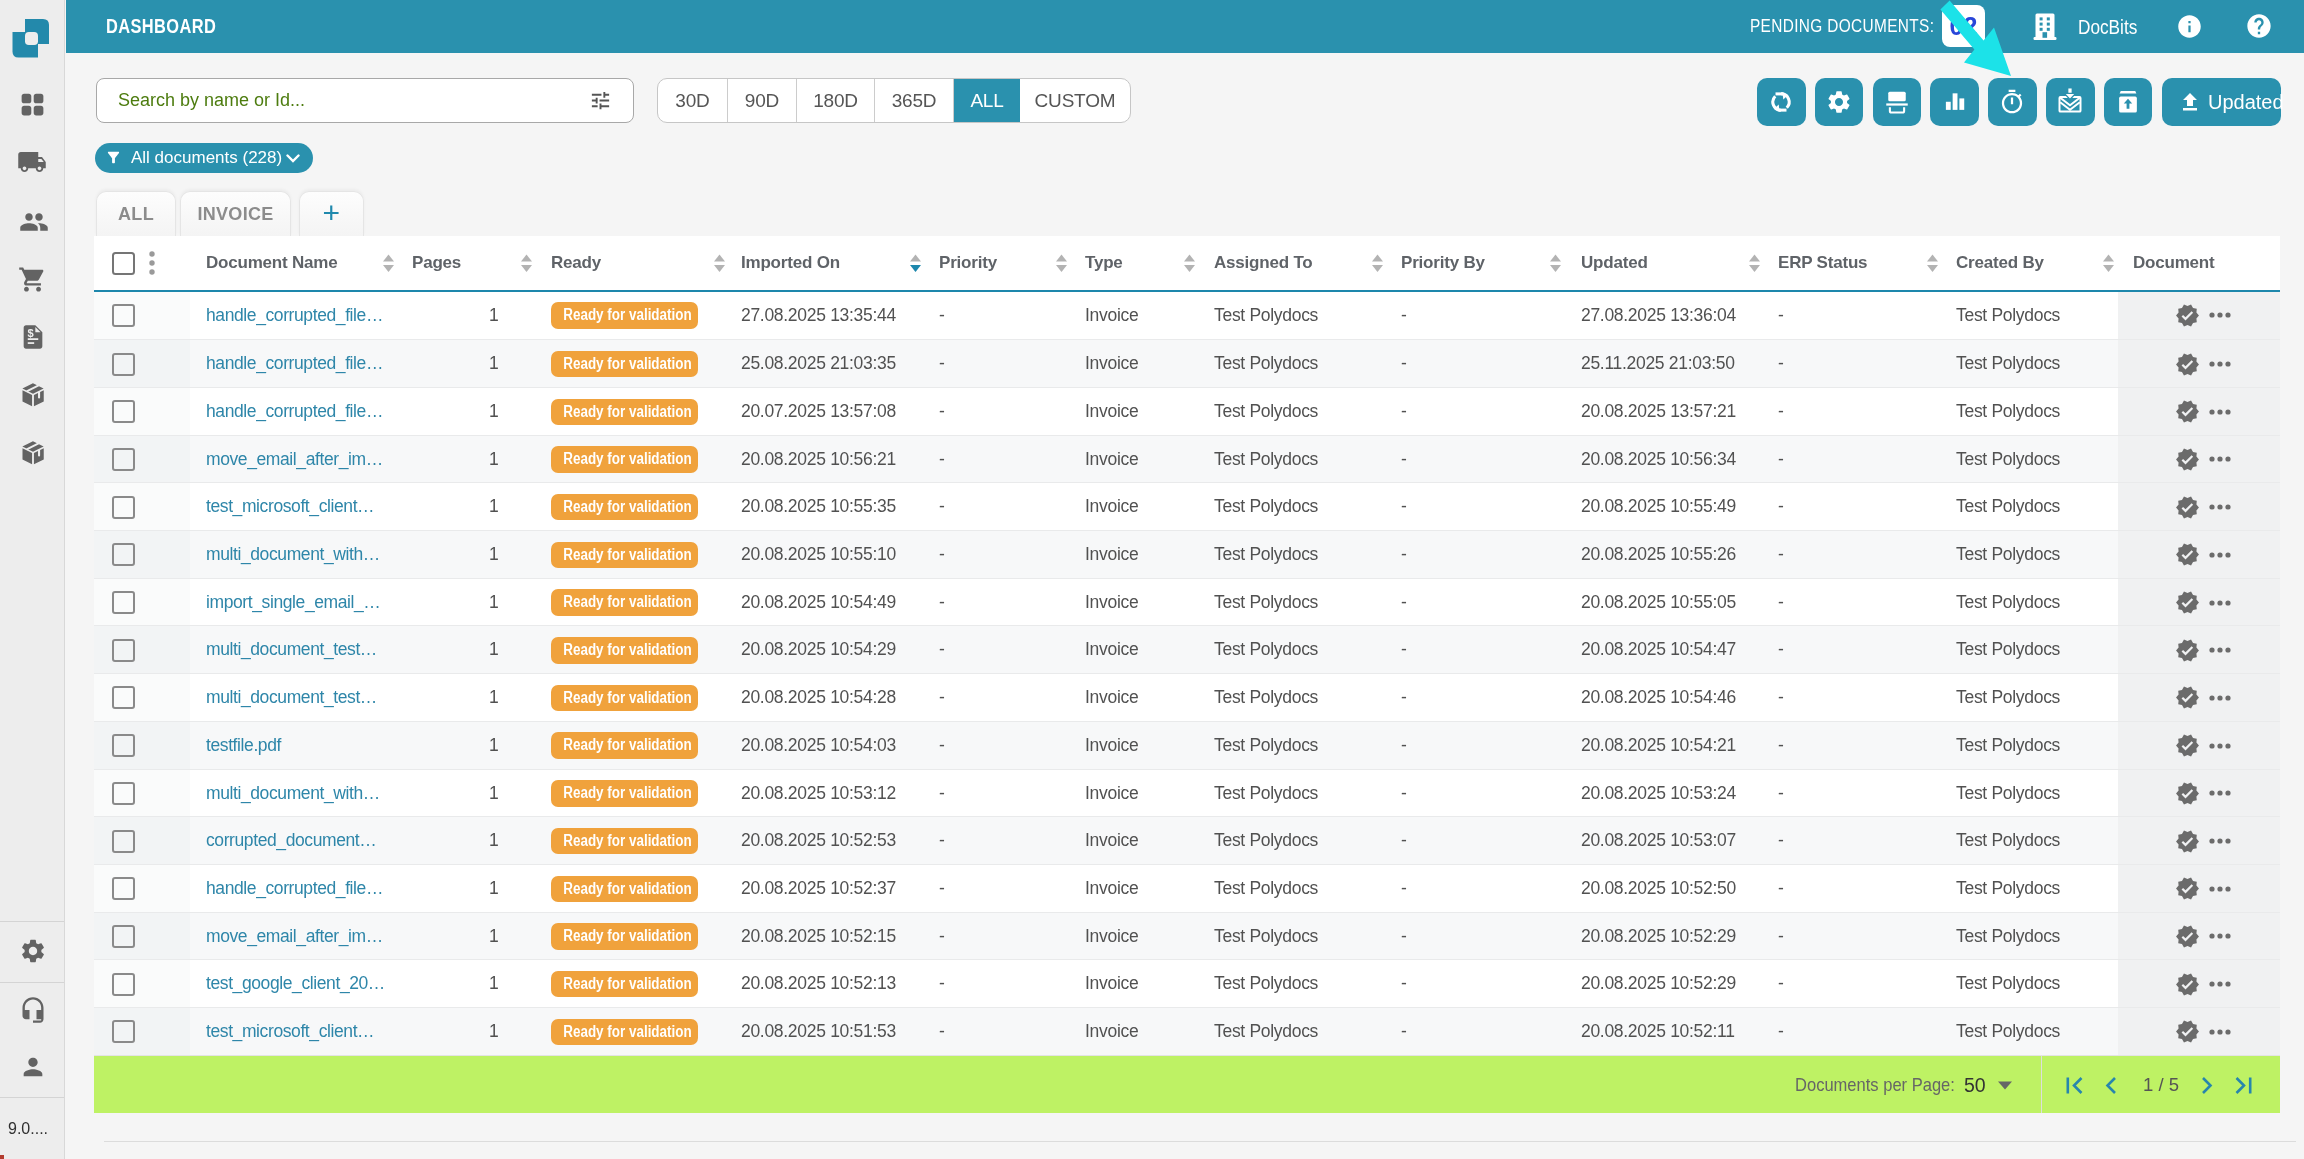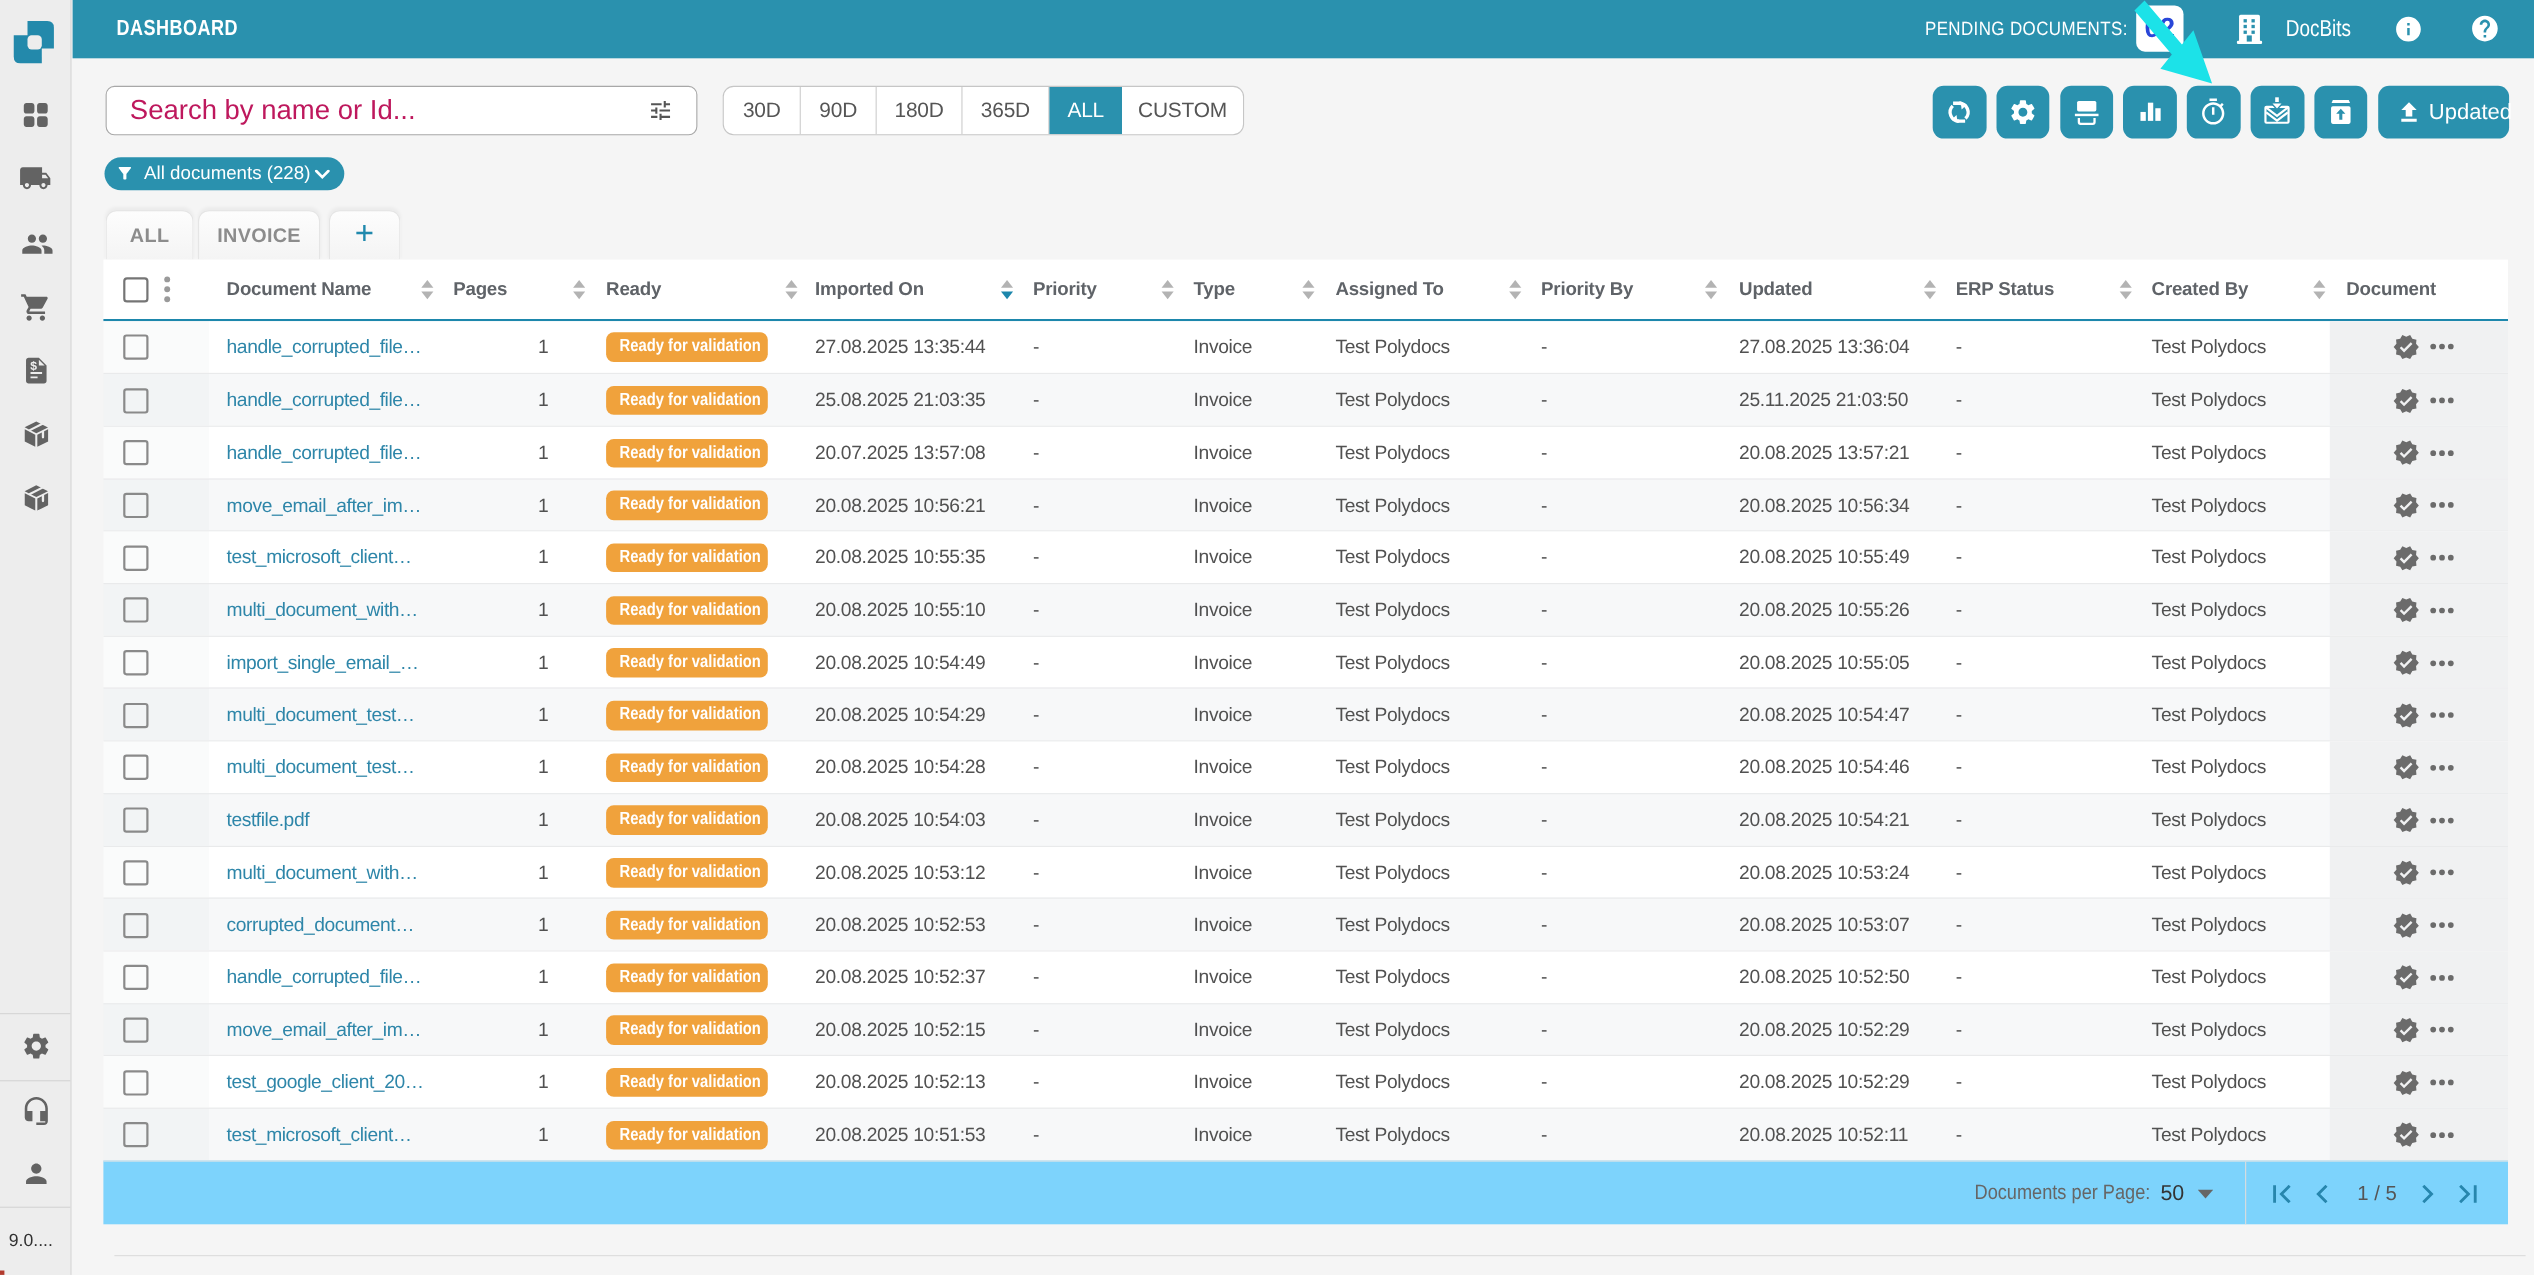--- a/index.html
+++ b/index.html
@@ -88,21 +88,21 @@
 </svg>
 <div class="abs" style="left:2078px;top:0;line-height:53px;color:#fff;font-size:21px;font-weight:500;transform:scaleX(.82);transform-origin:0 50%">DocBits</div>
 <svg class="abs" style="left:2176px;top:12.5px" width="27" height="27" viewBox="0 0 24 24">
     <path fill="#fff" d="M12 2C6.48 2 2 6.48 2 12s4.48 10 10 10 10-4.48 10-10S17.52 2 12 2zm1 15h-2v-6h2v6zm0-8h-2V7h2v2z"></path>
   </svg>
 <svg class="abs" style="left:2245px;top:12px" width="28" height="28" viewBox="0 0 24 24">
     <path fill="#fff" d="M12 2C6.48 2 2 6.48 2 12s4.48 10 10 10 10-4.48 10-10S17.52 2 12 2zm1 17h-2v-2h2v2zm2.07-7.75-.9.92C13.45 12.9 13 13.5 13 15h-2v-.5c0-1.1.45-2.1 1.17-2.83l1.24-1.26c.37-.36.59-.86.59-1.41 0-1.1-.9-2-2-2s-2 .9-2 2H8c0-2.21 1.79-4 4-4s4 1.79 4 4c0 .88-.36 1.68-.93 2.25z"></path>
   </svg>
 
 <div class="abs" style="left:96px;top:78px;width:536px;height:43px;background:#fff;border:1.5px solid #a8a8a8;border-radius:8px">
-  <div class="abs" style="left:21px;top:0;line-height:43px;color:#be185d;font-size:25px">Search by name or Id...</div>
+  <div class="abs" style="left:21px;top:0;line-height:43px;color:#4d7c0f;font-size:18px">Search by name or Id...</div>
   <svg class="abs" style="left:492px;top:10px" width="23" height="23" viewBox="0 0 24 24">
       <path fill="#555" d="M3 17v2h6v-2H3zM3 5v2h10V5H3zm10 16v-2h8v-2h-8v-2h-2v6h2zM7 9v2H3v2h4v2h2V9H7zm14 4v-2H11v2h10zm-6-4h2V7h4V5h-4V3h-2v6z"></path>
     </svg>
 </div>
 
 <div class="abs" style="left:657px;top:78px;width:472px;height:43px;background:#fff;border:1.5px solid #c6c6c6;border-radius:10px;overflow:hidden;display:flex">
   <div class="seg" style="width:69px;border-right:1px solid #ccc">30D</div>
   <div class="seg" style="width:68px;border-right:1px solid #ccc">90D</div>
   <div class="seg" style="width:77px;border-right:1px solid #ccc">180D</div>
   <div class="seg" style="width:78px;border-right:1px solid #ccc">365D</div>
@@ -641,21 +641,21 @@
 <svg style="position:absolute;left:2080.5px;top:11.350000000000001px" width="25" height="25" viewBox="0 0 24 24">
       <path fill="#6b6b6b" d="M23 12l-2.44-2.79.34-3.69-3.61-.82-1.89-3.2L12 2.96 8.6 1.5 6.71 4.69 3.1 5.5l.34 3.7L1 12l2.44 2.79-.34 3.7 3.61.82L8.6 22.5l3.4-1.47 3.4 1.46 1.89-3.19 3.61-.82-.34-3.69L23 12zm-12.91 4.72-3.8-3.81 1.48-1.48 2.32 2.33 5.85-5.87 1.48 1.48-7.33 7.35z"></path>
     </svg>
 <svg style="position:absolute;left:2114px;top:19.85px" width="24" height="8" viewBox="0 0 24 8">
       <circle cx="4" cy="4" r="2.6" fill="#6b6b6b"></circle>
       <circle cx="12" cy="4" r="2.6" fill="#6b6b6b"></circle>
       <circle cx="20" cy="4" r="2.6" fill="#6b6b6b"></circle>
     </svg>
 </div>
 
-<div class="abs" style="left:94px;top:1054.7px;width:2186px;height:58.5px;background:#7dd3fc;border-top:1px solid #e4e4e4;box-sizing:border-box">
+<div class="abs" style="left:94px;top:1054.7px;width:2186px;height:58.5px;background:#bef264;border-top:1px solid #e4e4e4;box-sizing:border-box">
   <div class="abs" style="left:1701px;top:0;line-height:58px;color:#666;font-size:19px;transform:scaleX(.87);transform-origin:0 50%">Documents per Page:</div>
   <div class="abs" style="left:1870px;top:0;line-height:58px;color:#333;font-size:19.5px">50</div>
   <svg class="abs" style="left:1904px;top:25px" width="14" height="9" viewBox="0 0 14 9">
       <polygon points="0,0.5 14,0.5 7,8.5" fill="#666"></polygon>
     </svg>
   <div class="abs" style="left:1946.6px;top:0;width:1px;height:100%;background:#ddd"></div>
   <svg class="abs" style="left:1972px;top:21px" width="18" height="17" viewBox="0 0 18 17">
       <g stroke="#2786ad" stroke-width="2.6" fill="none">
         <path d="M1.8 0.5v16"></path>
         <path d="M15.5 1 8 8.5l7.5 7.5"></path>

